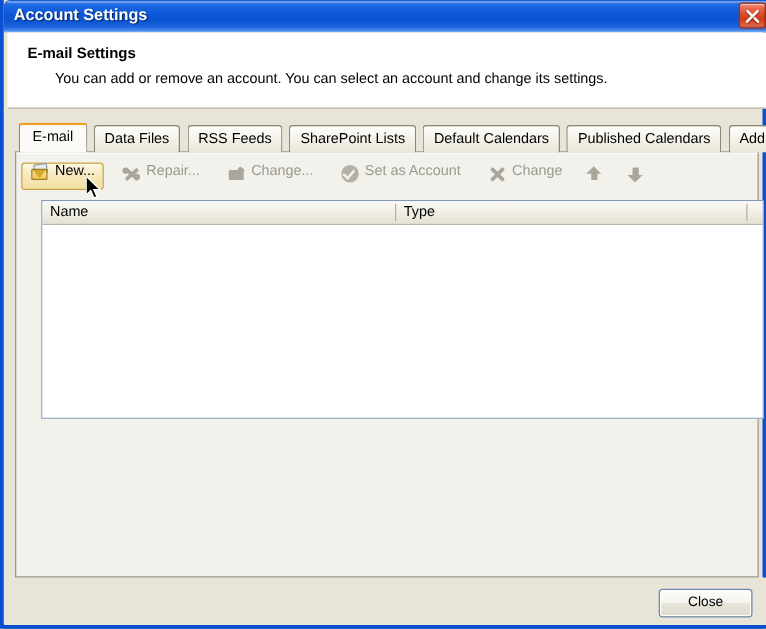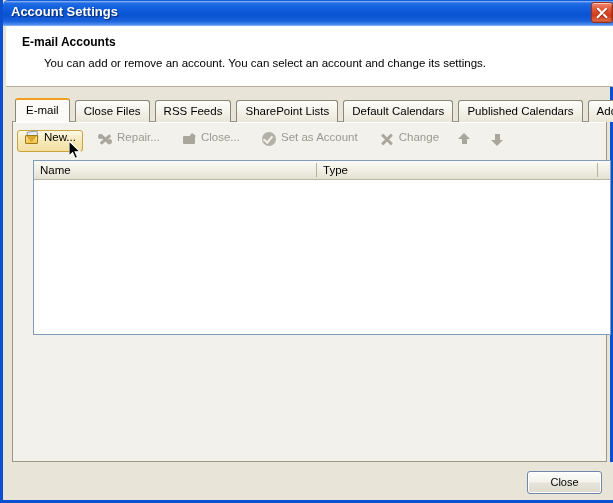--- a/index.html
+++ b/index.html
@@ -293,27 +293,27 @@
   <div class="titlebar">
     <div class="tl-shine"></div>
     <div class="title-text">Account Settings</div>
     <div class="close-btn">
       <div class="x1"></div>
       <div class="x2"></div>
     </div>
   </div>
 
   <div class="header">
-    <div class="header-title">E-mail Accounts</div>
+    <div class="header-title">E-mail Settings</div>
     <div class="header-sub">You can add or remove an account. You can select an account and change its settings.</div>
   </div>
 
   <div class="tabstrip">
     <div class="tab active">E-mail</div>
-    <div class="tab">Close Files</div>
+    <div class="tab">Data Files</div>
     <div class="tab">RSS Feeds</div>
     <div class="tab">SharePoint Lists</div>
     <div class="tab">Default Calendars</div>
     <div class="tab">Published Calendars</div>
     <div class="tab">Address Books</div>
   </div>
 
   <div class="tabpage">
     <div class="tabpage-inner-hl"></div>
 
@@ -336,21 +336,21 @@
           <span class="h2"></span>
         </span>
         <span class="lbl">Repair...</span>
       </div>
 
       <div class="tbtn">
         <span class="ico ico-change">
           <span class="body"></span>
           <span class="tip"></span>
         </span>
-        <span class="lbl">Close...</span>
+        <span class="lbl">Change...</span>
       </div>
 
       <div class="tbtn">
         <span class="ico ico-default">
           <span class="ring"></span>
           <span class="chk"></span>
         </span>
         <span class="lbl">Set as Account</span>
       </div>
 

